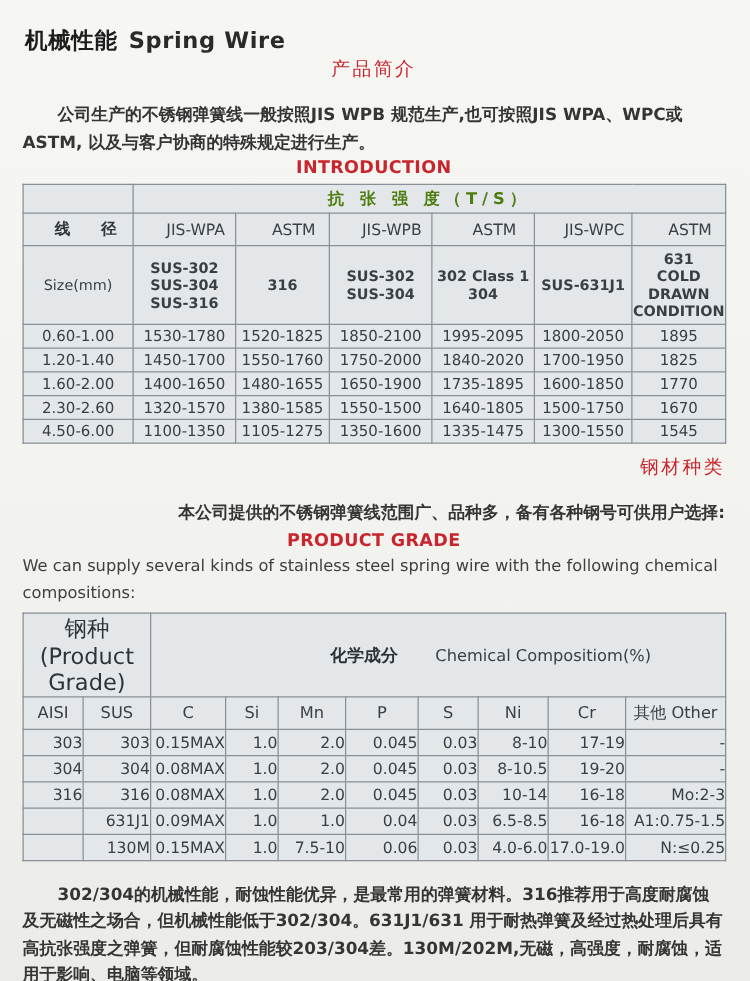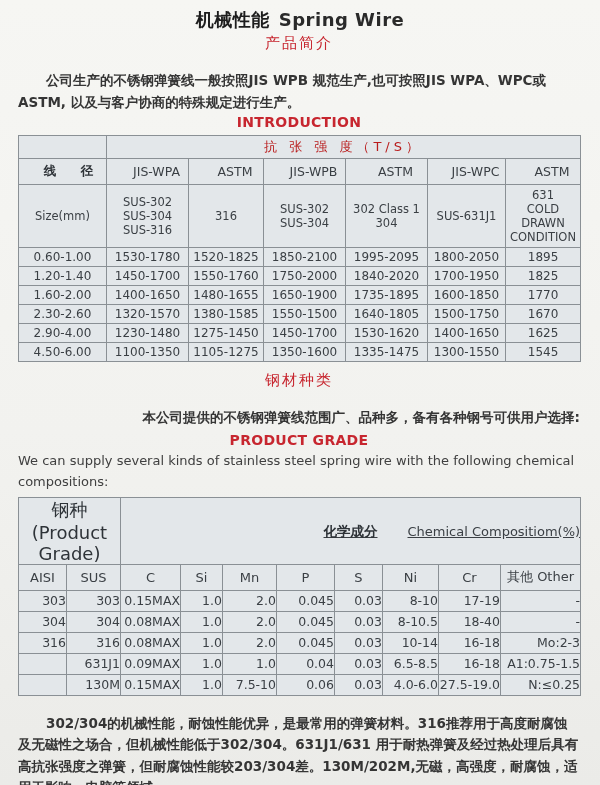--- a/index.html
+++ b/index.html
@@ -10,21 +10,21 @@
     background: #f0f0ed;
   }
   .page {
     width: 600px; height: 785px;
     padding: 8px 20px 6px 18px;
     background: linear-gradient(180deg, #f6f6f3 0%, #f2f2ef 55%, #ebebe8 100%);
     overflow: hidden;
   }
   h1.title {
     font-size: 18px; color: #1d1d1d; font-weight: bold;
-    margin: 0 0 2px 2px; letter-spacing: .5px; text-align: center;
+    margin: 12px 0 2px 2px; letter-spacing: .5px;
   }
   h1.title .title-en { font-weight: 600; margin-left: 9px; color: #2a2a2a; }
   .red { color: #c7262f; text-align: center; }
   .h-zh { font-size: 15px; font-weight: normal; letter-spacing: 2px; margin: 2px 0 3px; }
   .h-en { font-size: 14px; font-weight: 600; letter-spacing: .3px; margin: 1px 0 2px; }
   p.zh { font-size: 13.5px; line-height: 21.5px; font-weight: 600; color: #353535; margin-top: 17px; }
   p.en { font-size: 13px; line-height: 21px; color: #404040; }
   .indent { text-indent: 28px; }
   .center { text-align: right; }
   .zh-lead { font-size: 14px; font-weight: bold; margin: 2px 0 3px; color: #303030; }
@@ -32,39 +32,39 @@
   table {
     border-collapse: collapse; table-layout: fixed;
     width: 562px; background: #e3e7ea;
     border: 1px solid #70767b; margin: 5px 0 4px;
   }
   th, td {
     border: 1px solid #8a9095; text-align: center;
     vertical-align: middle; overflow: hidden;
     color: #3a3f44; font-weight: normal;
   }
-  .pre { white-space: pre-line; }
+  .pre { white-space: pre-line; font-weight: bold; }
 
   
-  .t1 .tbl-title { font-size: 13px; font-weight: normal; letter-spacing: 4px; height: 15px; color: #b91c1c; }
+  .t1 .tbl-title { font-size: 13px; font-weight: bold; letter-spacing: 4px; height: 15px; color: #4d7c0f; }
   .t1 .corner { height: 23px; }
   .t1 .diam-zh { font-size: 14px; font-weight: bold; letter-spacing: 6px; color: #2e3338; }
   .t1 .spec-h { font-size: 12.5px; height: 26px; padding-left: 18px; }
   .t1 .grade-h { font-size: 11.5px; line-height: 14px; padding: 3px 0; }
   .t1 tbody td { font-size: 12px; height: 19px; padding: 0; }
 
   
   .t2 .grade-cell { font-size: 18px; height: 24px; color: #2e3338; }
-  .t2 .chem-title-cell { text-align: right; text-decoration: underline; }
+  .t2 .chem-title-cell { text-align: center; }
   .t2 .ct-zh { margin-left: 84px; font-weight: bold; font-size: 13.5px; color: #2e3338; }
   .t2 .ct-en { margin-left: 30px; font-size: 13px; }
   .t2 .col-h { font-size: 13px; height: 26px; }
   .t2 tbody td { font-size: 12.5px; height: 21px; padding: 0; text-align: right; }
 
-  .sec-gap { margin-top: 9px; }
+  .sec-gap { margin-top: 9px; text-align: right; }
   .foot-zh { margin-top: 9px; }
 </style>
 </head>
 <body>
 
 <div class="page">
 
   <h1 class="title"><span>机械性能</span><span class="title-en">Spring Wire</span></h1>
 
   <h2 class="red h-zh">产品简介</h2>
@@ -146,29 +146,20 @@
         <tr>
           <td>2.30-2.60</td>
           <td>1320-1570</td>
           <td>1380-1585</td>
           <td>1550-1500</td>
           <td>1640-1805</td>
           <td>1500-1750</td>
           <td>1670</td>
         </tr>
         <tr>
-          <td>2.90-4.00</td>
-          <td>1230-1480</td>
-          <td>1275-1450</td>
-          <td>1450-1700</td>
-          <td>1530-1620</td>
-          <td>1400-1650</td>
-          <td>1625</td>
-        </tr>
-        <tr>
           <td>4.50-6.00</td>
           <td>1100-1350</td>
           <td>1105-1275</td>
           <td>1350-1600</td>
           <td>1335-1475</td>
           <td>1300-1550</td>
           <td>1545</td>
         </tr>
       </tbody>
   </table>
@@ -227,21 +218,21 @@
         </tr>
         <tr>
           <td>304</td>
           <td>304</td>
           <td>0.08MAX</td>
           <td>1.0</td>
           <td>2.0</td>
           <td>0.045</td>
           <td>0.03</td>
           <td>8-10.5</td>
-          <td>18-40</td>
+          <td>19-20</td>
           <td>-</td>
         </tr>
         <tr>
           <td>316</td>
           <td>316</td>
           <td>0.08MAX</td>
           <td>1.0</td>
           <td>2.0</td>
           <td>0.045</td>
           <td>0.03</td>
@@ -263,21 +254,21 @@
         </tr>
         <tr>
           <td></td>
           <td>130M</td>
           <td>0.15MAX</td>
           <td>1.0</td>
           <td>7.5-10</td>
           <td>0.06</td>
           <td>0.03</td>
           <td>4.0-6.0</td>
-          <td>27.5-19.0</td>
+          <td>17.0-19.0</td>
           <td>N:≤0.25</td>
         </tr>
       </tbody>
   </table>
 
   <p class="zh indent foot-zh">302/304的机械性能，耐蚀性能优异，是最常用的弹簧材料。316推荐用于高度耐腐蚀及无磁性之场合，但机械性能低于302/304。631J1/631 用于耐热弹簧及经过热处理后具有高抗张强度之弹簧，但耐腐蚀性能较203/304差。130M/202M,无磁，高强度，耐腐蚀，适用于影响、电脑等领域。</p>
 
 </div>
 
 </body></html>

